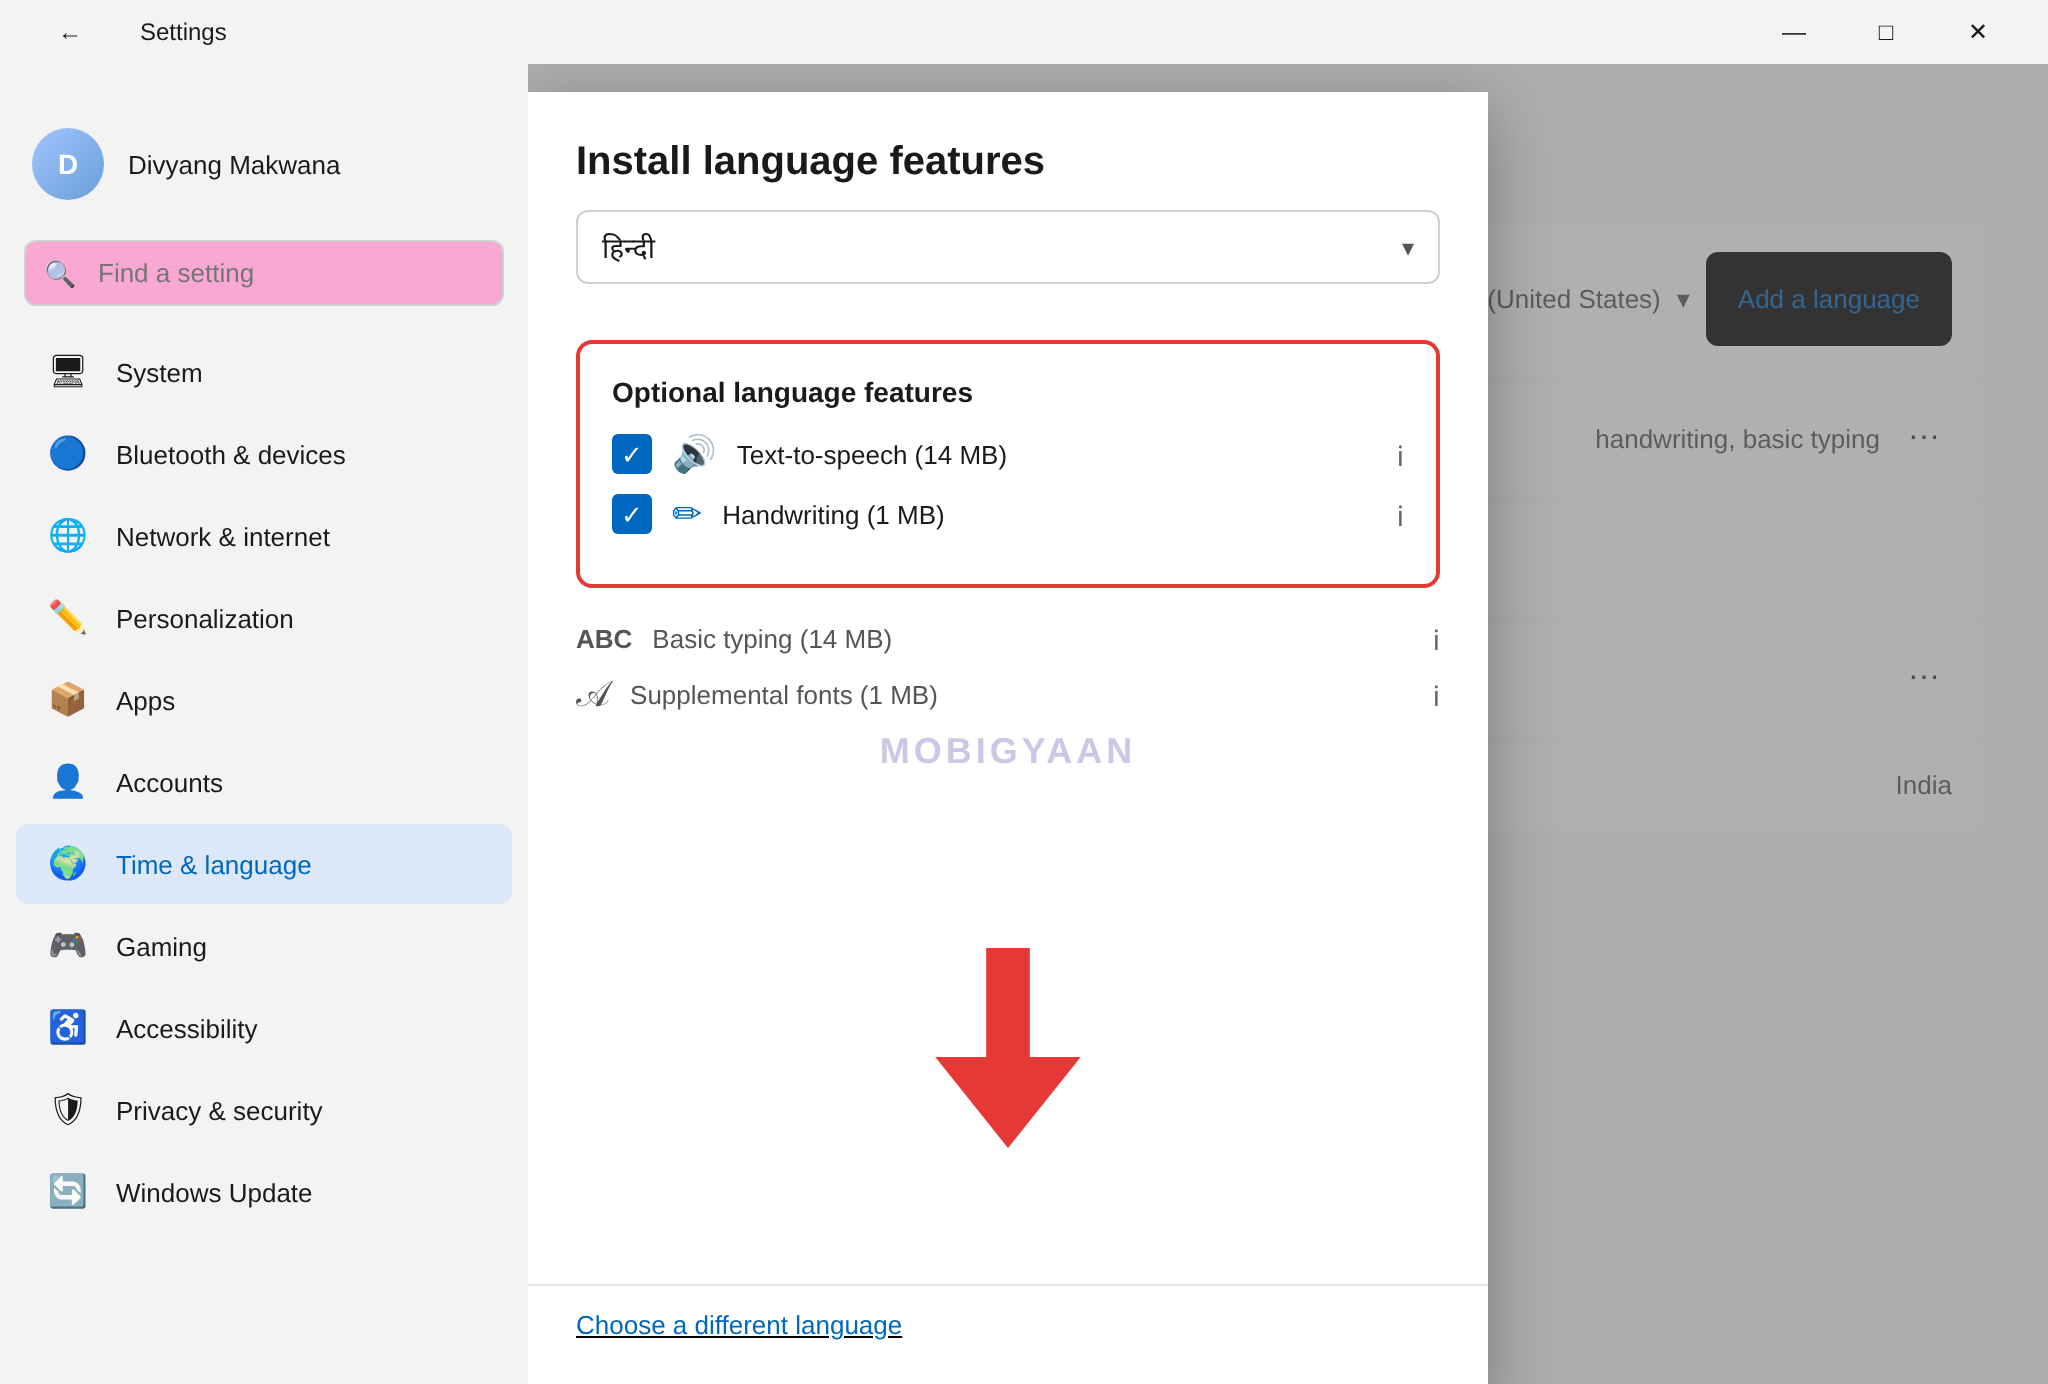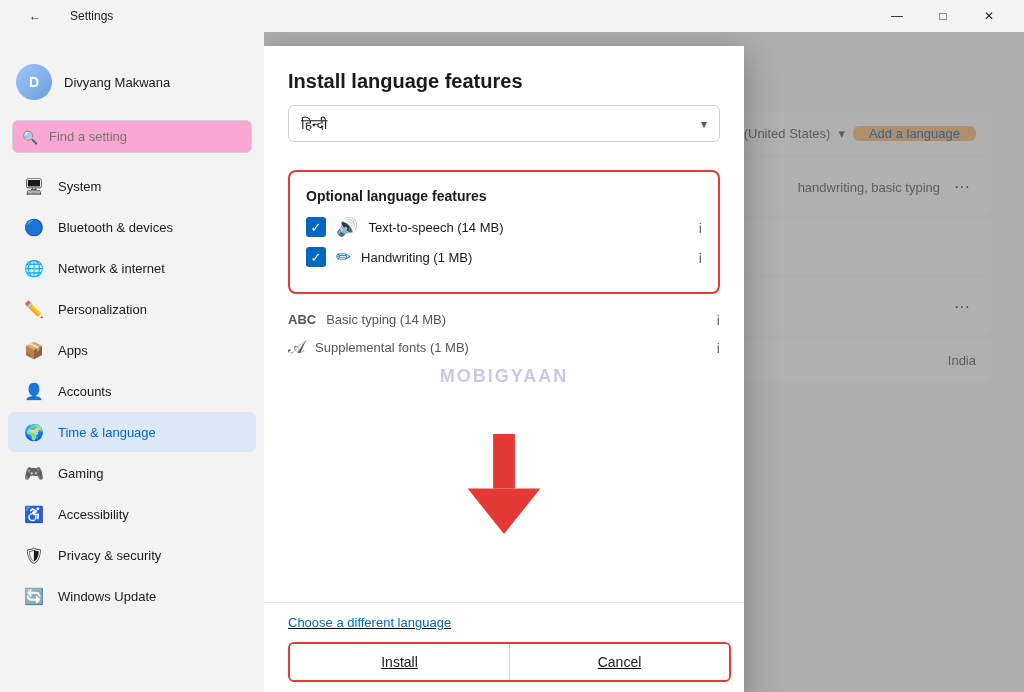--- a/index.html
+++ b/index.html
@@ -177,25 +177,25 @@
     }
     .bg-row-label { font-size: 13px; color: #333; }
     .bg-row-value { font-size: 13px; color: #555; display: flex; align-items: center; gap: 8px; }
     .dots-btn {
       width: 28px; height: 28px;
       border-radius: 4px;
       display: flex; align-items: center; justify-content: center;
       font-size: 16px; color: #333; cursor: pointer;
     }
     .add-lang-btn {
-      background: #fdba74;
+      background: #000000;
       color: #0067c0;
       border: none;
       border-radius: 6px;
-      padding: 0 16px;
+      padding: 16px 16px;
       font-size: 13px;
       cursor: pointer;
     }
 
     
     .modal-overlay {
       position: absolute;
       top: 0; left: 0; right: 0; bottom: 0;
       background: rgba(0,0,0,0.3);
       display: flex;
@@ -540,23 +540,19 @@
 
         <div class="arrow-container">
           <svg class="arrow-svg" viewBox="0 0 80 110" xmlns="http://www.w3.org/2000/svg">
             <rect x="28" y="0" width="24" height="60" fill="#e53935"></rect>
             <polygon points="0,60 80,60 40,110" fill="#e53935"></polygon>
           </svg>
         </div>
 
         <div class="modal-footer">
           <a class="choose-lang-link">Choose a different language</a>
-          <div class="modal-buttons">
-            <button class="btn-install">Install</button>
-            <button class="btn-cancel">Cancel</button>
-          </div>
         </div>
 
         <div class="watermark">MOBIGYAAN</div>
       </div>
     </div>
   </div>
 </div>
 
 </body></html>

